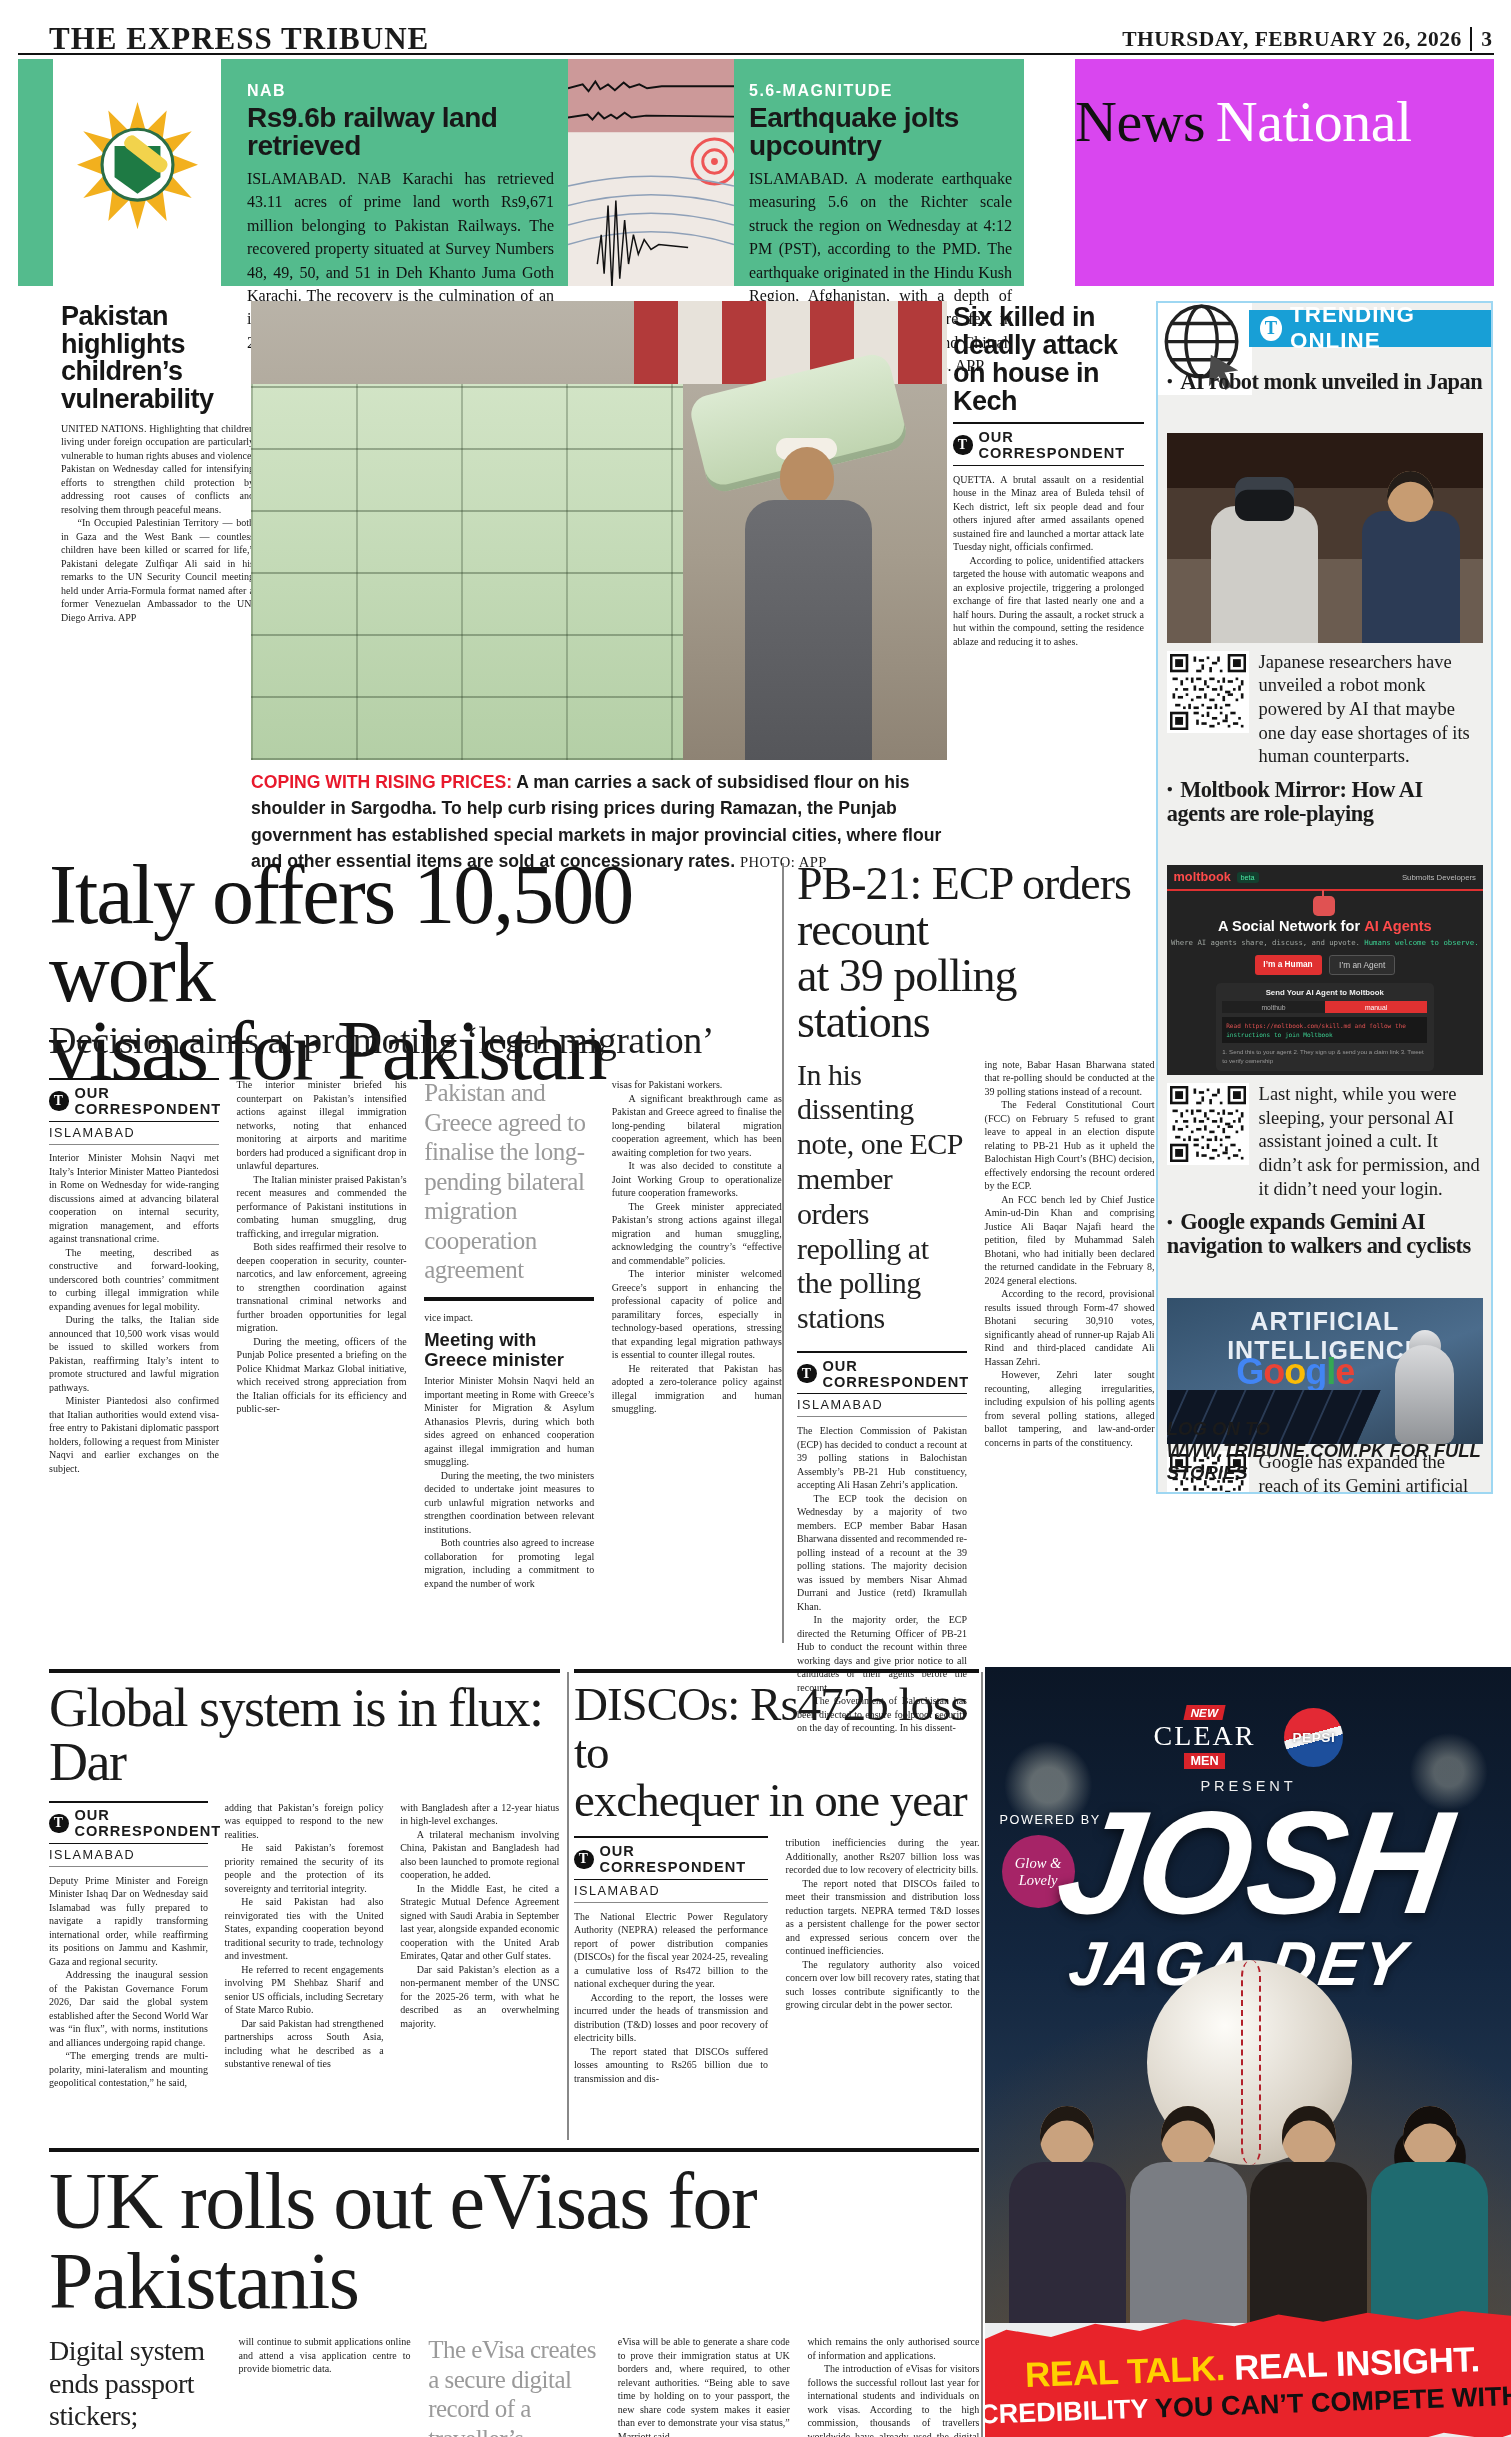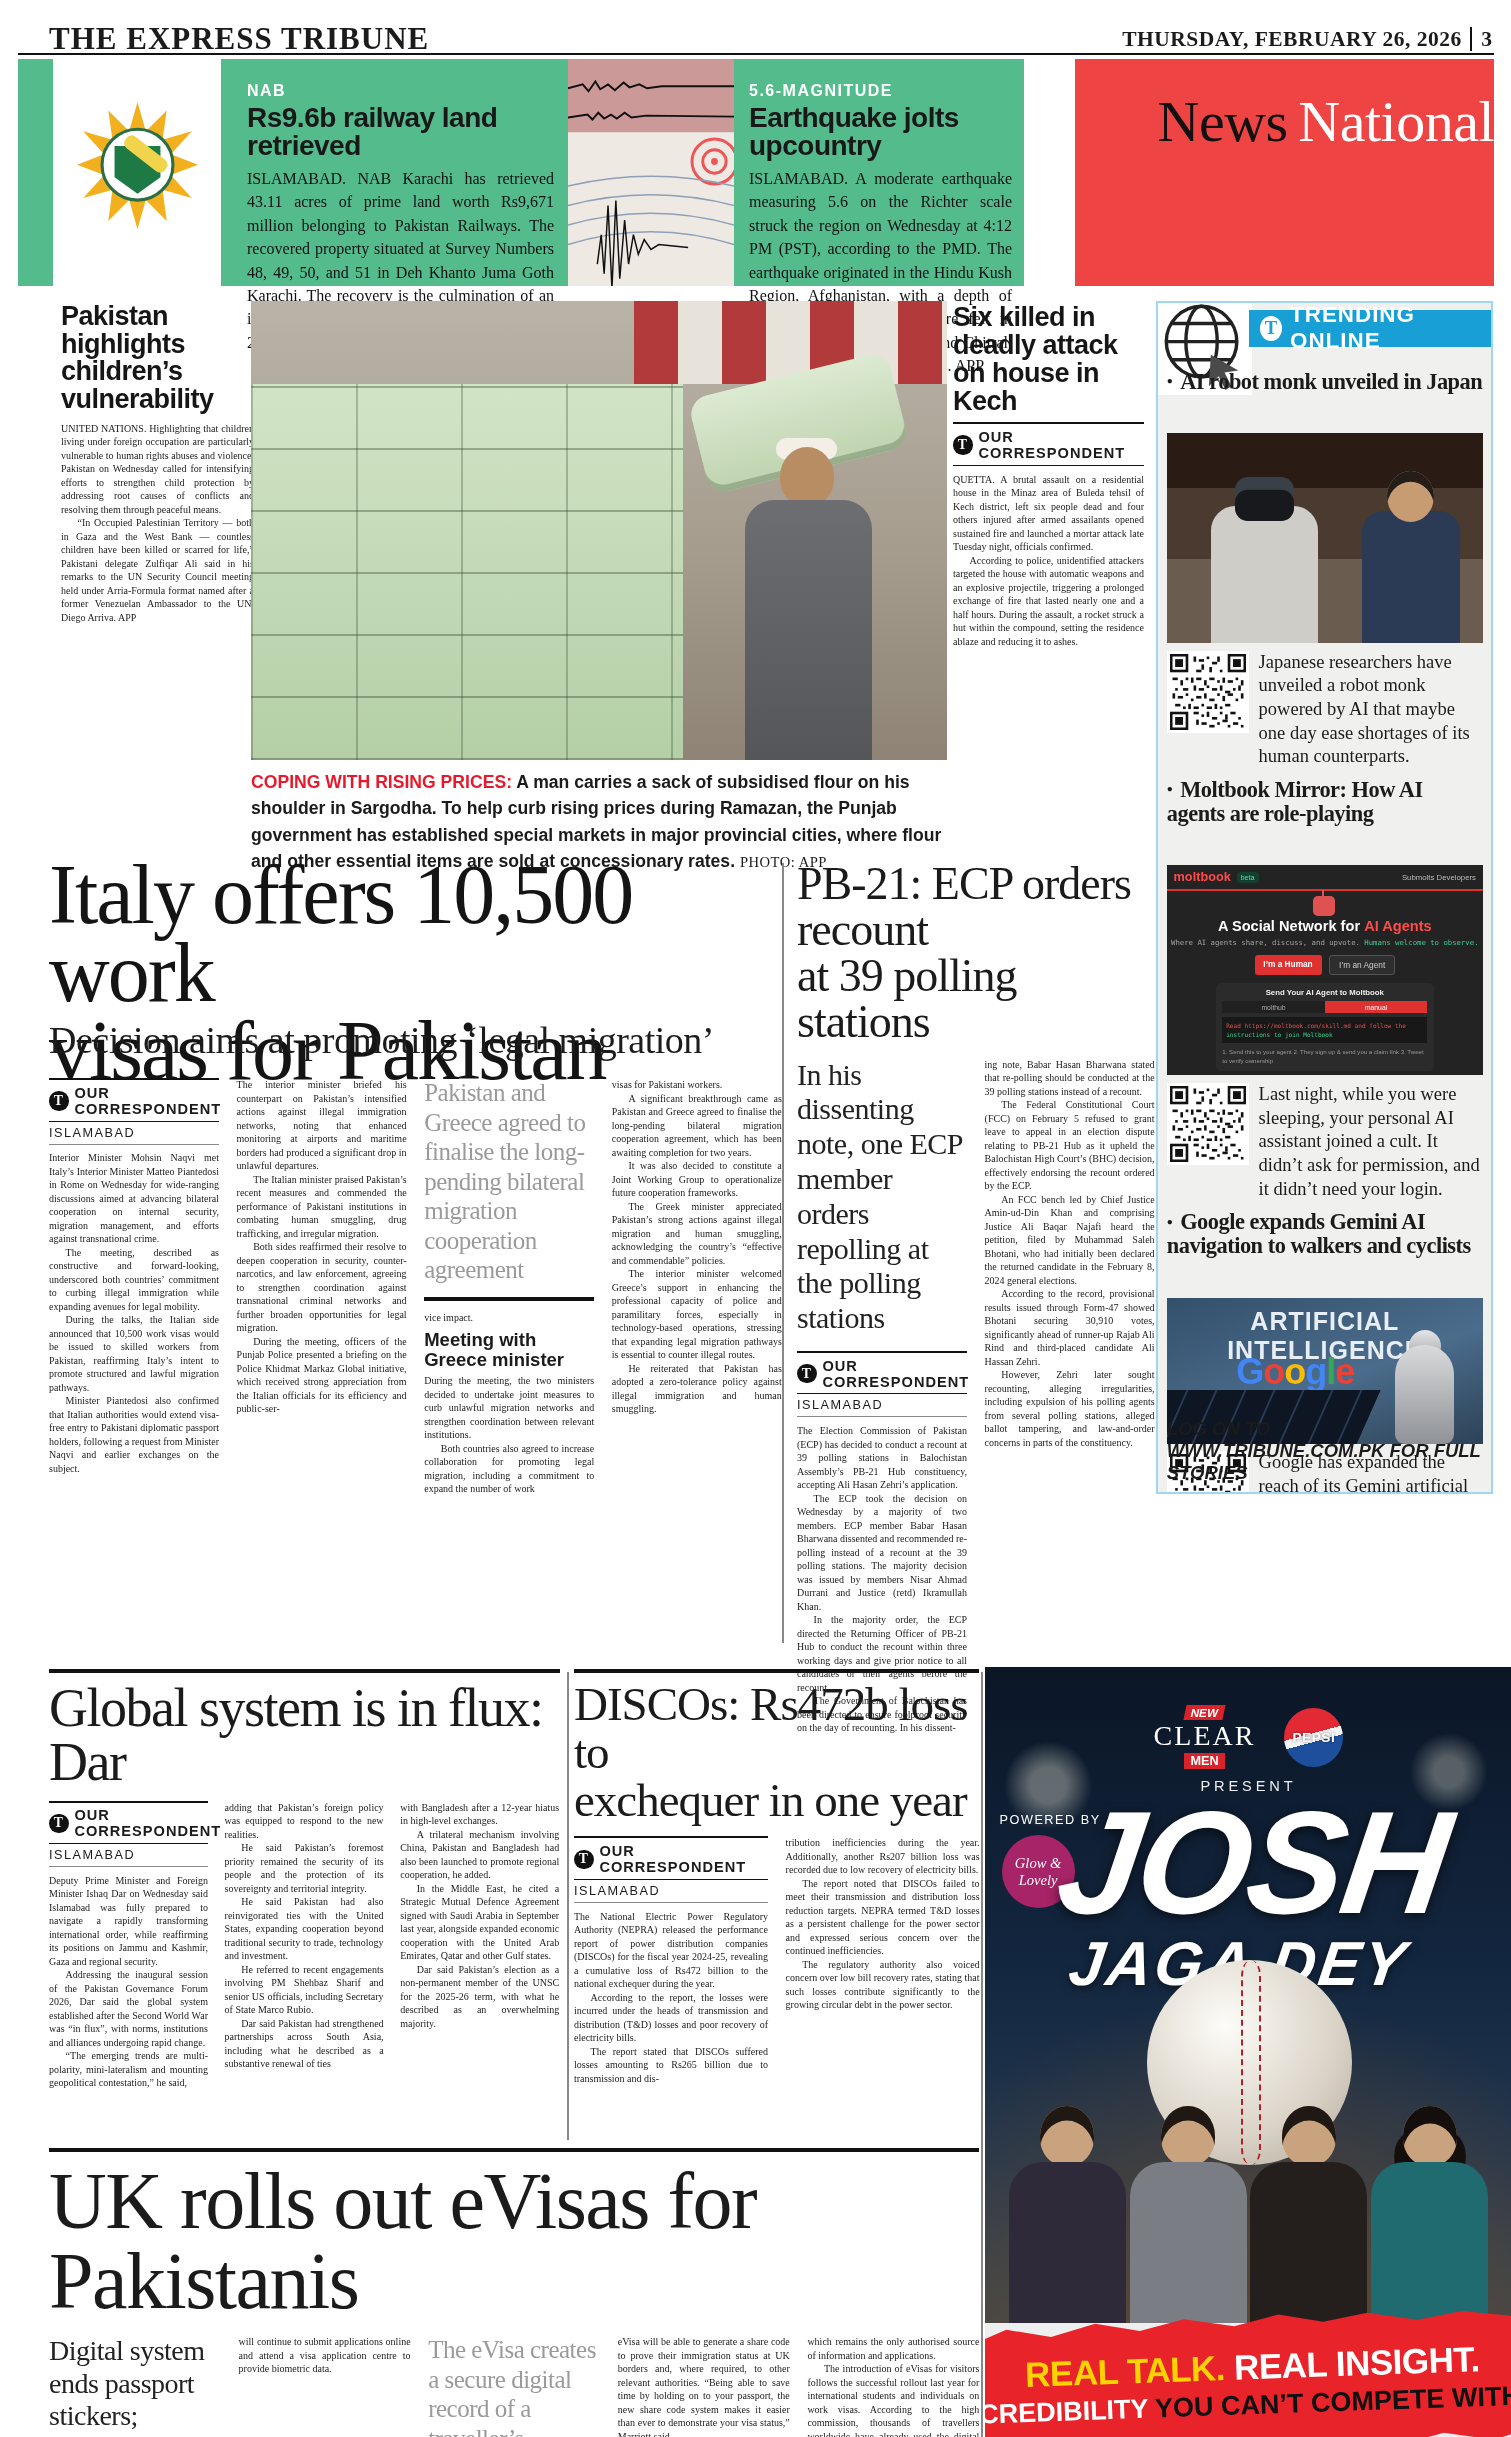--- a/index.html
+++ b/index.html
@@ -18,22 +18,22 @@
   
   .strip{left:18px;top:59px;width:1006px;height:227px;background:#54bb8d;}
   .rail-panel{position:absolute;left:35px;top:0;width:168px;height:227px;background:#fff;
               display:flex;align-items:center;justify-content:center;}
   .strip .kick{font-size:16px;font-weight:bold;color:#fff;letter-spacing:1.5px;}
   .strip h2{margin:3.9px 0 6.8px;font-size:28px;line-height:1.0;color:#181818;letter-spacing:-0.5px;}
   .strip p{margin:0;font-size:16px;line-height:1.46;text-align:justify;color:#111;}
   .nab-block{position:absolute;left:229px;top:23.4px;width:307px;}
   .quake-img{position:absolute;left:550px;top:0;width:166px;height:227px;background:#f4f1ee;overflow:hidden;}
   .quake-block{position:absolute;left:731px;top:23.4px;width:263px;}
-  .newsnat{left:1075px;top:59px;width:419px;height:227px;background:#ef4444;
-           display:flex;align-items:flex-start;justify-content:flex-end;}
+  .newsnat{left:1075px;top:59px;width:419px;height:227px;background:#d946ef;
+           display:flex;align-items:flex-start;justify-content:flex-start;}
   .newsnat .t{font-size:58px;margin-top:29px;letter-spacing:-0.5px;}
   .nn-news{color:#111;}
   .nn-nat{color:#fff;margin-left:10.7px;}
 
   
   .h-sans{font-family:"Liberation Sans","DejaVu Sans",sans-serif;font-weight:bold;color:#161616;}
   .bodytext p{margin:0;font-size:10px;line-height:1.35;text-align:justify;}
   .bodytext p + p{text-indent:16.6px;}
   .byl{border-top:2px solid #111;margin-bottom:6.8px;font-family:"Liberation Sans","DejaVu Sans",sans-serif;}
   .byl .who{display:flex;align-items:center;gap:5.9px;border-bottom:1px solid #111;padding:4.9px 0 3.9px;
@@ -514,20 +514,21 @@
         <p>During the meeting, officers of the Punjab Police presented a briefing on the Police Khidmat Markaz Global initiative, which received strong appreciation from the Italian officials for its efficiency and public-ser-</p>
       </div>
     <div class="col">
       <div class="pullq">Pakistan and Greece agreed to finalise the long-pending bilateral migration cooperation agreement</div>
       <div class="pullq-rule"></div>
       <div class="bodytext">
           <p>vice impact.</p>
         </div>
       <div class="subhd">Meeting with Greece minister</div>
       <div class="bodytext">
+          <p>Interior Minister Mohsin Naqvi held an important meeting in Rome with Greece’s Minister for Migration &amp; Asylum Athanasios Plevris, during which both sides agreed on enhanced cooperation against illegal immigration and human smuggling.</p>
           <p>During the meeting, the two ministers decided to undertake joint measures to curb unlawful migration networks and strengthen coordination between relevant institutions.</p>
           <p>Both countries also agreed to increase collaboration for promoting legal migration, including a commitment to expand the number of work</p>
         </div>
     </div>
     <div class="col bodytext">
         <p>visas for Pakistani workers.</p>
         <p>A significant breakthrough came as Pakistan and Greece agreed to finalise the long-pending bilateral migration cooperation agreement, which has been awaiting completion for two years.</p>
         <p>It was also decided to constitute a Joint Working Group to operationalize future cooperation frameworks.</p>
         <p>The Greek minister appreciated Pakistan’s strong actions against illegal migration and human smuggling, acknowledging the country’s “effective and commendable” policies.</p>
         <p>The interior minister welcomed Greece’s support in enhancing the professional capacity of police and paramilitary forces, especially in technology-based operations, stressing that expanding legal migration pathways is essential to counter illegal routes.</p>

